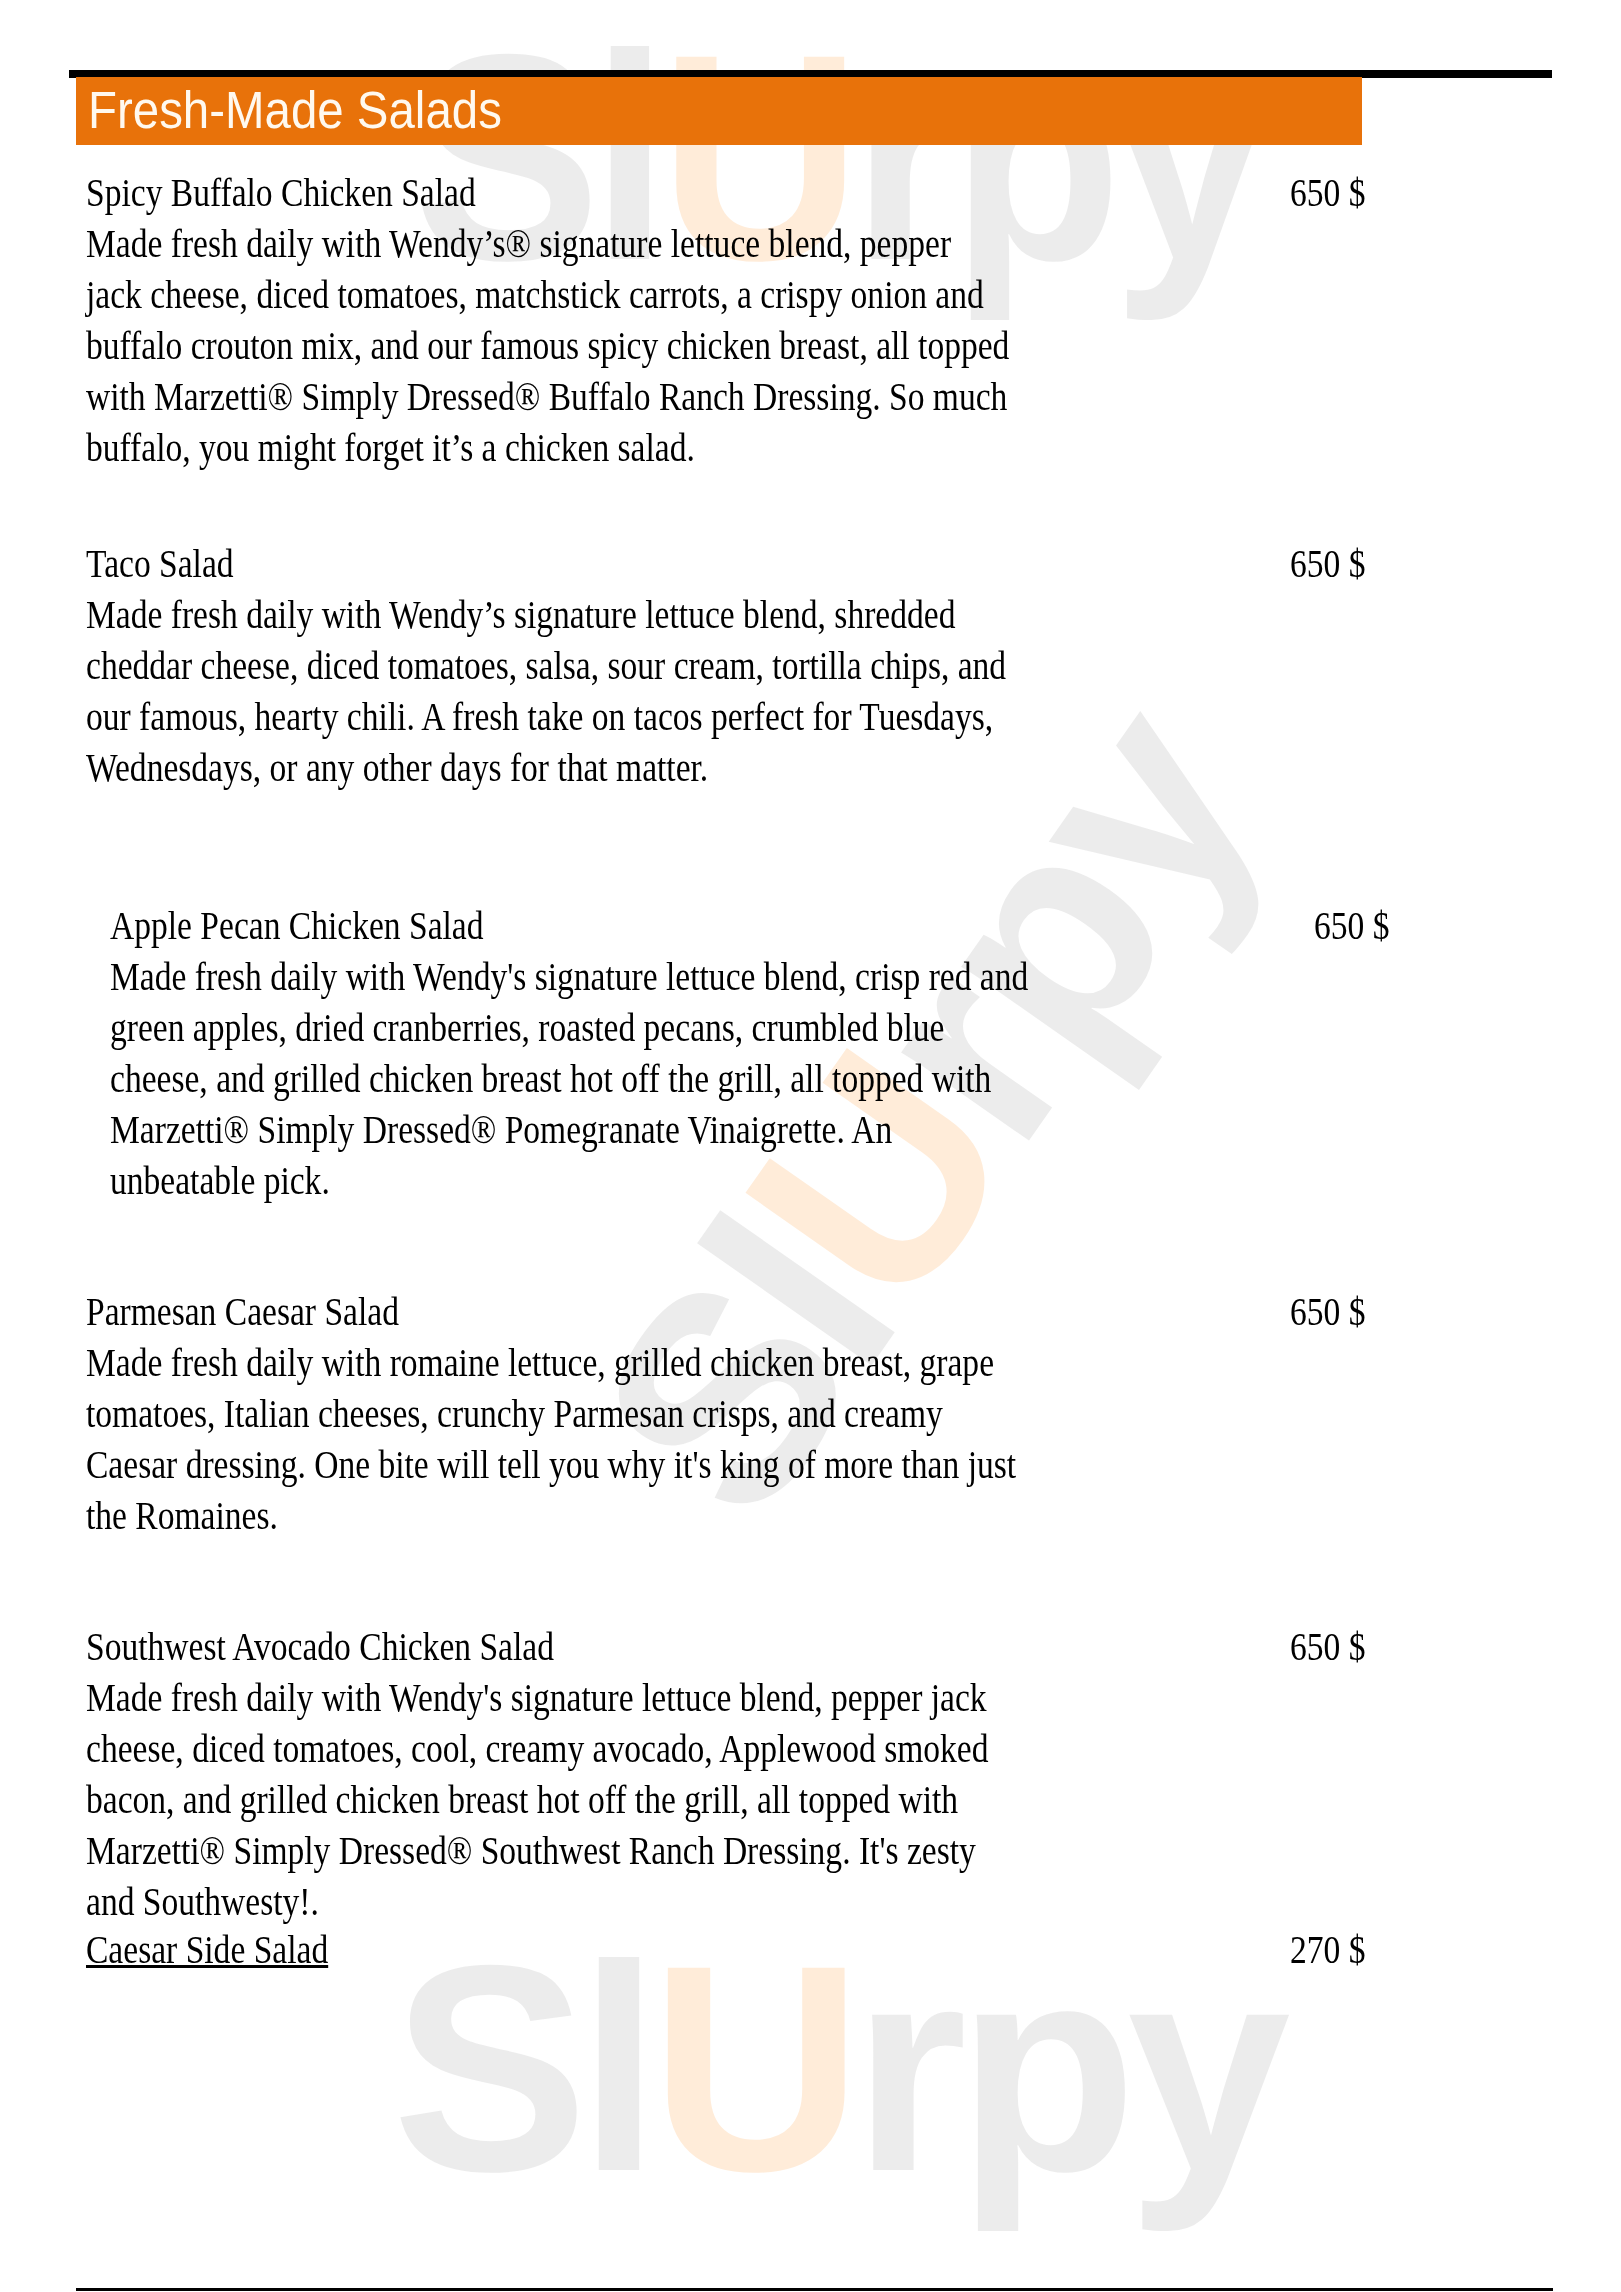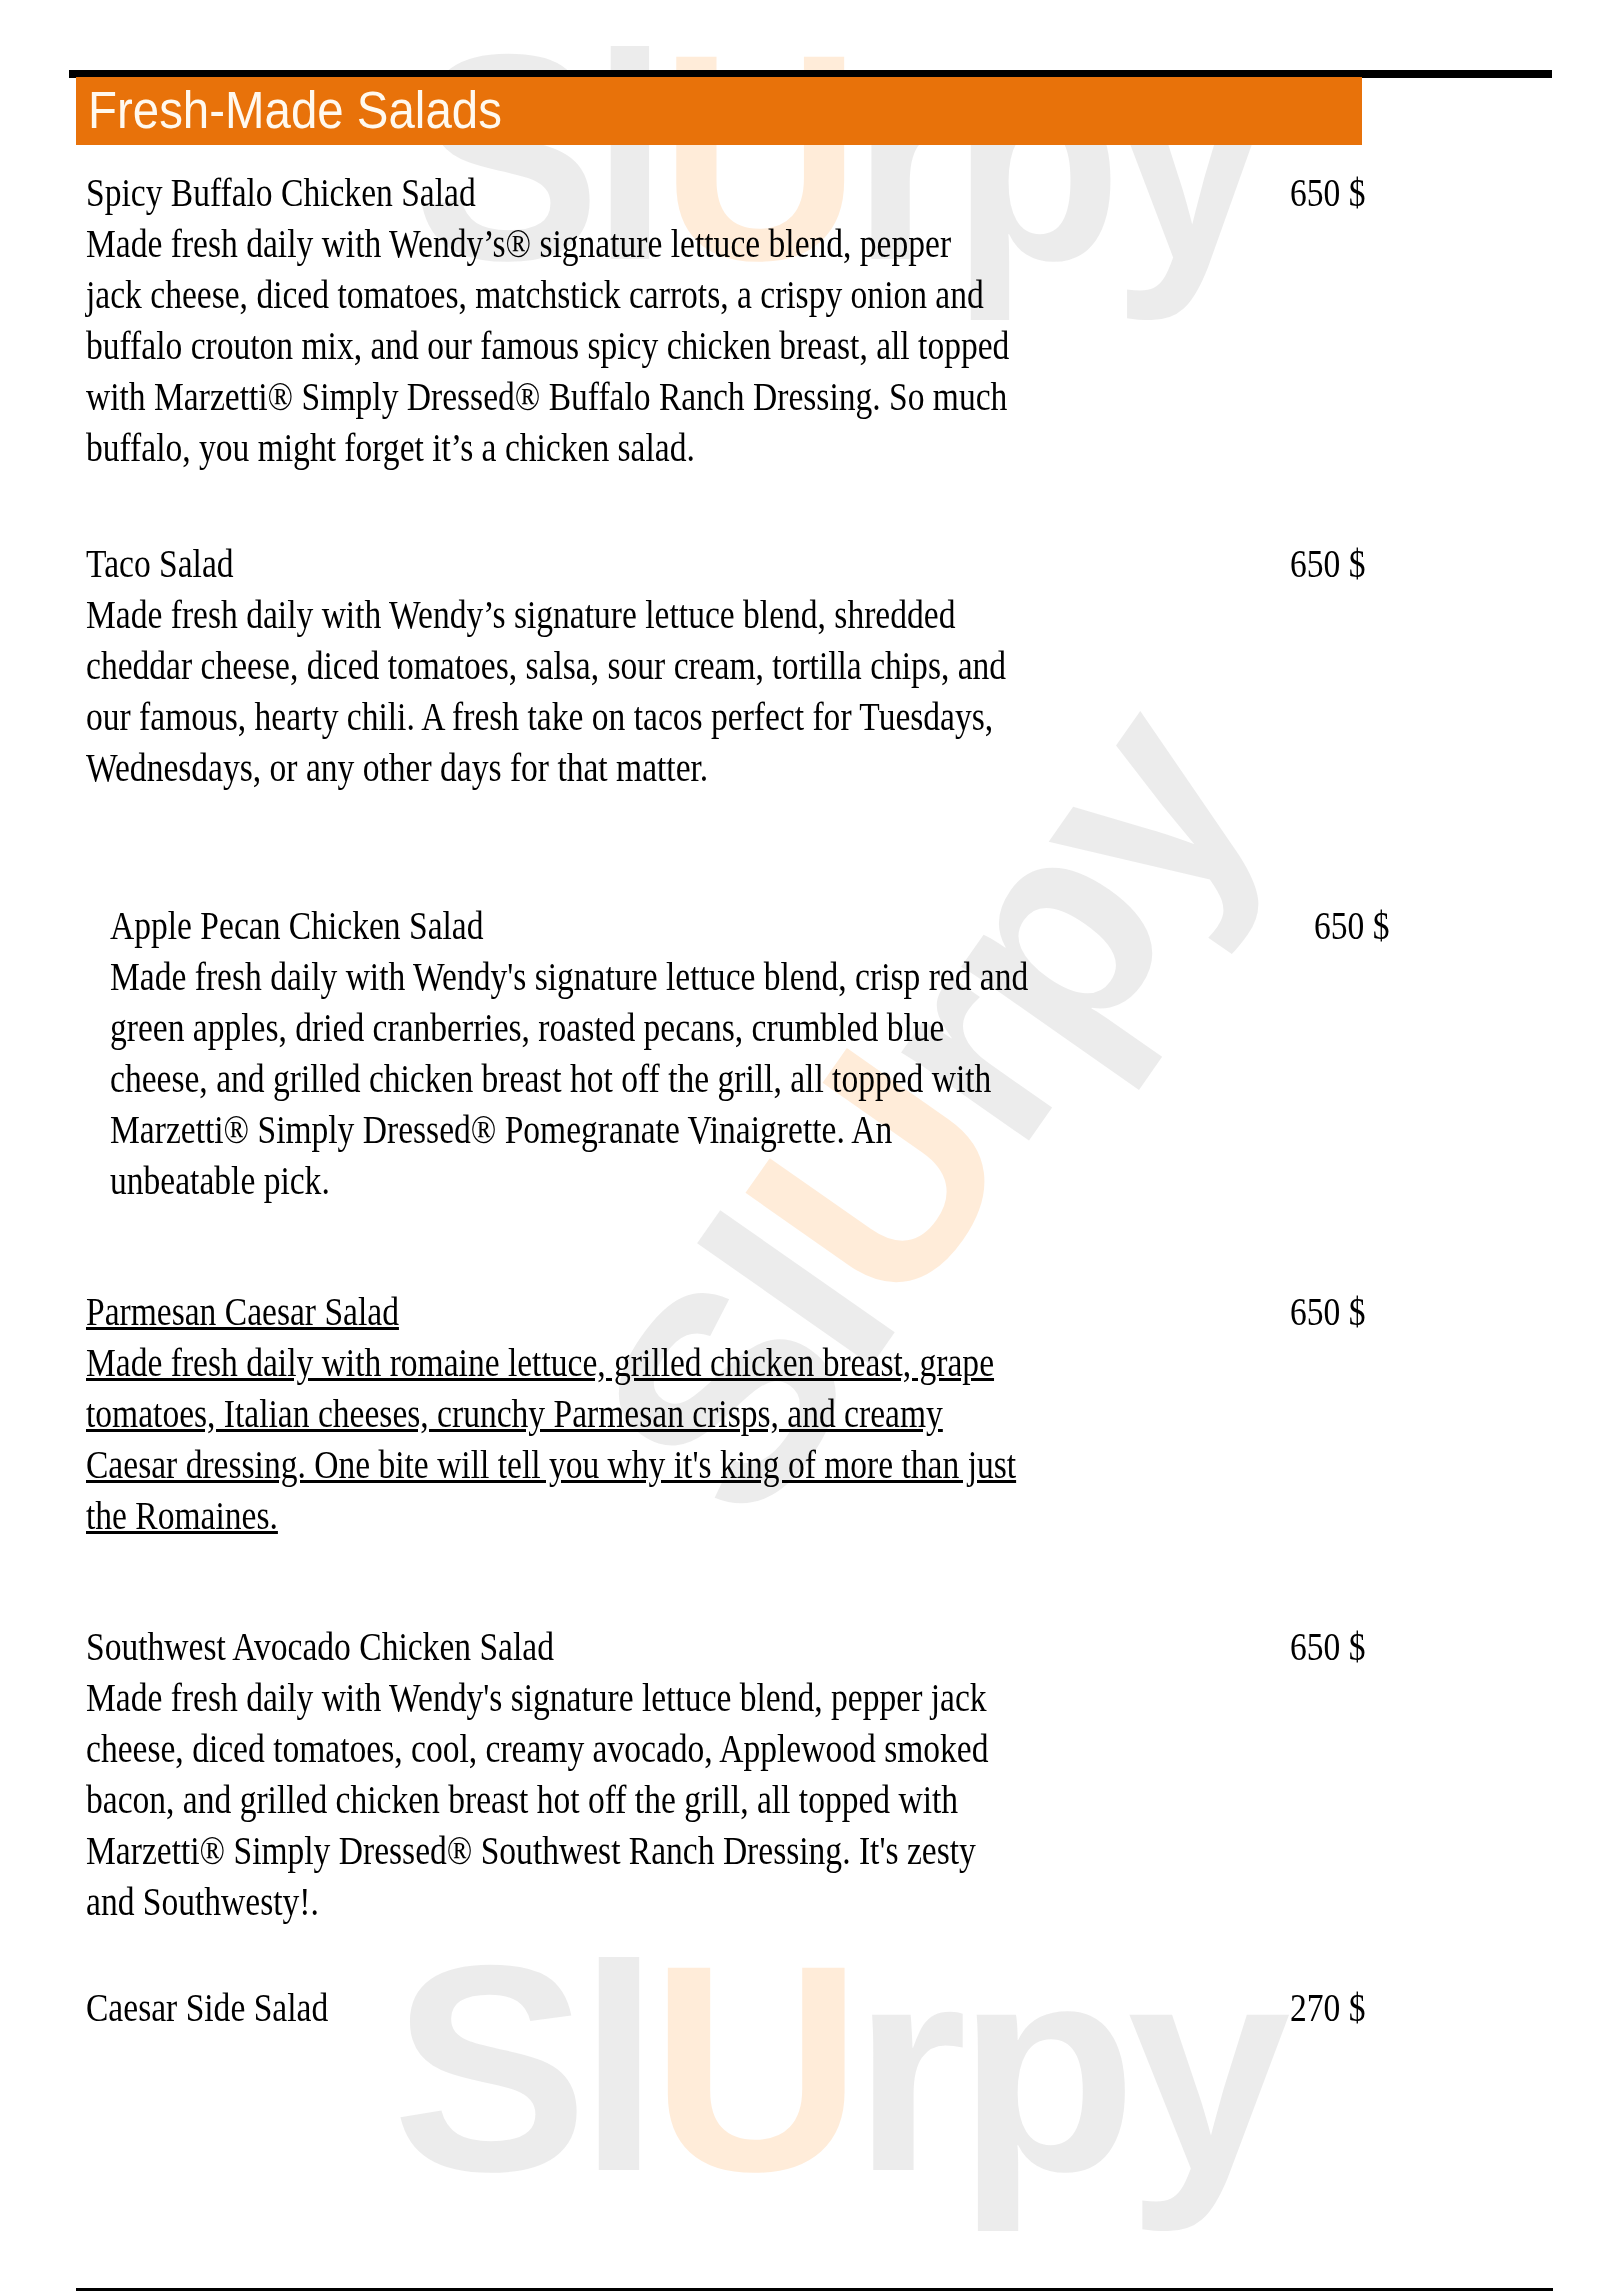--- a/index.html
+++ b/index.html
@@ -143,21 +143,21 @@
   <span class="item-price">650 $</span>
   <div>
     <span class="item-desc-line">Made fresh daily with Wendy's signature lettuce blend, crisp red and</span>
     <span class="item-desc-line">green apples, dried cranberries, roasted pecans, crumbled blue</span>
     <span class="item-desc-line">cheese, and grilled chicken breast hot off the grill, all topped with</span>
     <span class="item-desc-line">Marzetti® Simply Dressed® Pomegranate Vinaigrette. An</span>
     <span class="item-desc-line">unbeatable pick.</span>
   </div>
 </div>
 
-<div class="menu-item" style="top:1286px;text-decoration:underline;">
+<div class="menu-item" style="top:1286px;">
   <span class="item-name">Parmesan Caesar Salad</span>
   <span class="item-price">650 $</span>
   <div>
     <span class="item-desc-line">Made fresh daily with romaine lettuce, grilled chicken breast, grape</span>
     <span class="item-desc-line">tomatoes, Italian cheeses, crunchy Parmesan crisps, and creamy</span>
     <span class="item-desc-line">Caesar dressing. One bite will tell you why it's king of more than just</span>
     <span class="item-desc-line">the Romaines.</span>
   </div>
 </div>
 
@@ -166,19 +166,19 @@
   <span class="item-price">650 $</span>
   <div>
     <span class="item-desc-line">Made fresh daily with Wendy's signature lettuce blend, pepper jack</span>
     <span class="item-desc-line">cheese, diced tomatoes, cool, creamy avocado, Applewood smoked</span>
     <span class="item-desc-line">bacon, and grilled chicken breast hot off the grill, all topped with</span>
     <span class="item-desc-line">Marzetti® Simply Dressed® Southwest Ranch Dressing. It's zesty</span>
     <span class="item-desc-line">and Southwesty!.</span>
   </div>
 </div>
 
-<div class="menu-item" style="top:1982px;">
+<div class="menu-item" style="top:1924px;text-decoration:underline;">
   <span class="item-name">Caesar Side Salad</span>
   <span class="item-price">270 $</span>
 </div>
 
 <div class="bottom-rule"></div>
 
 
 </body></html>

